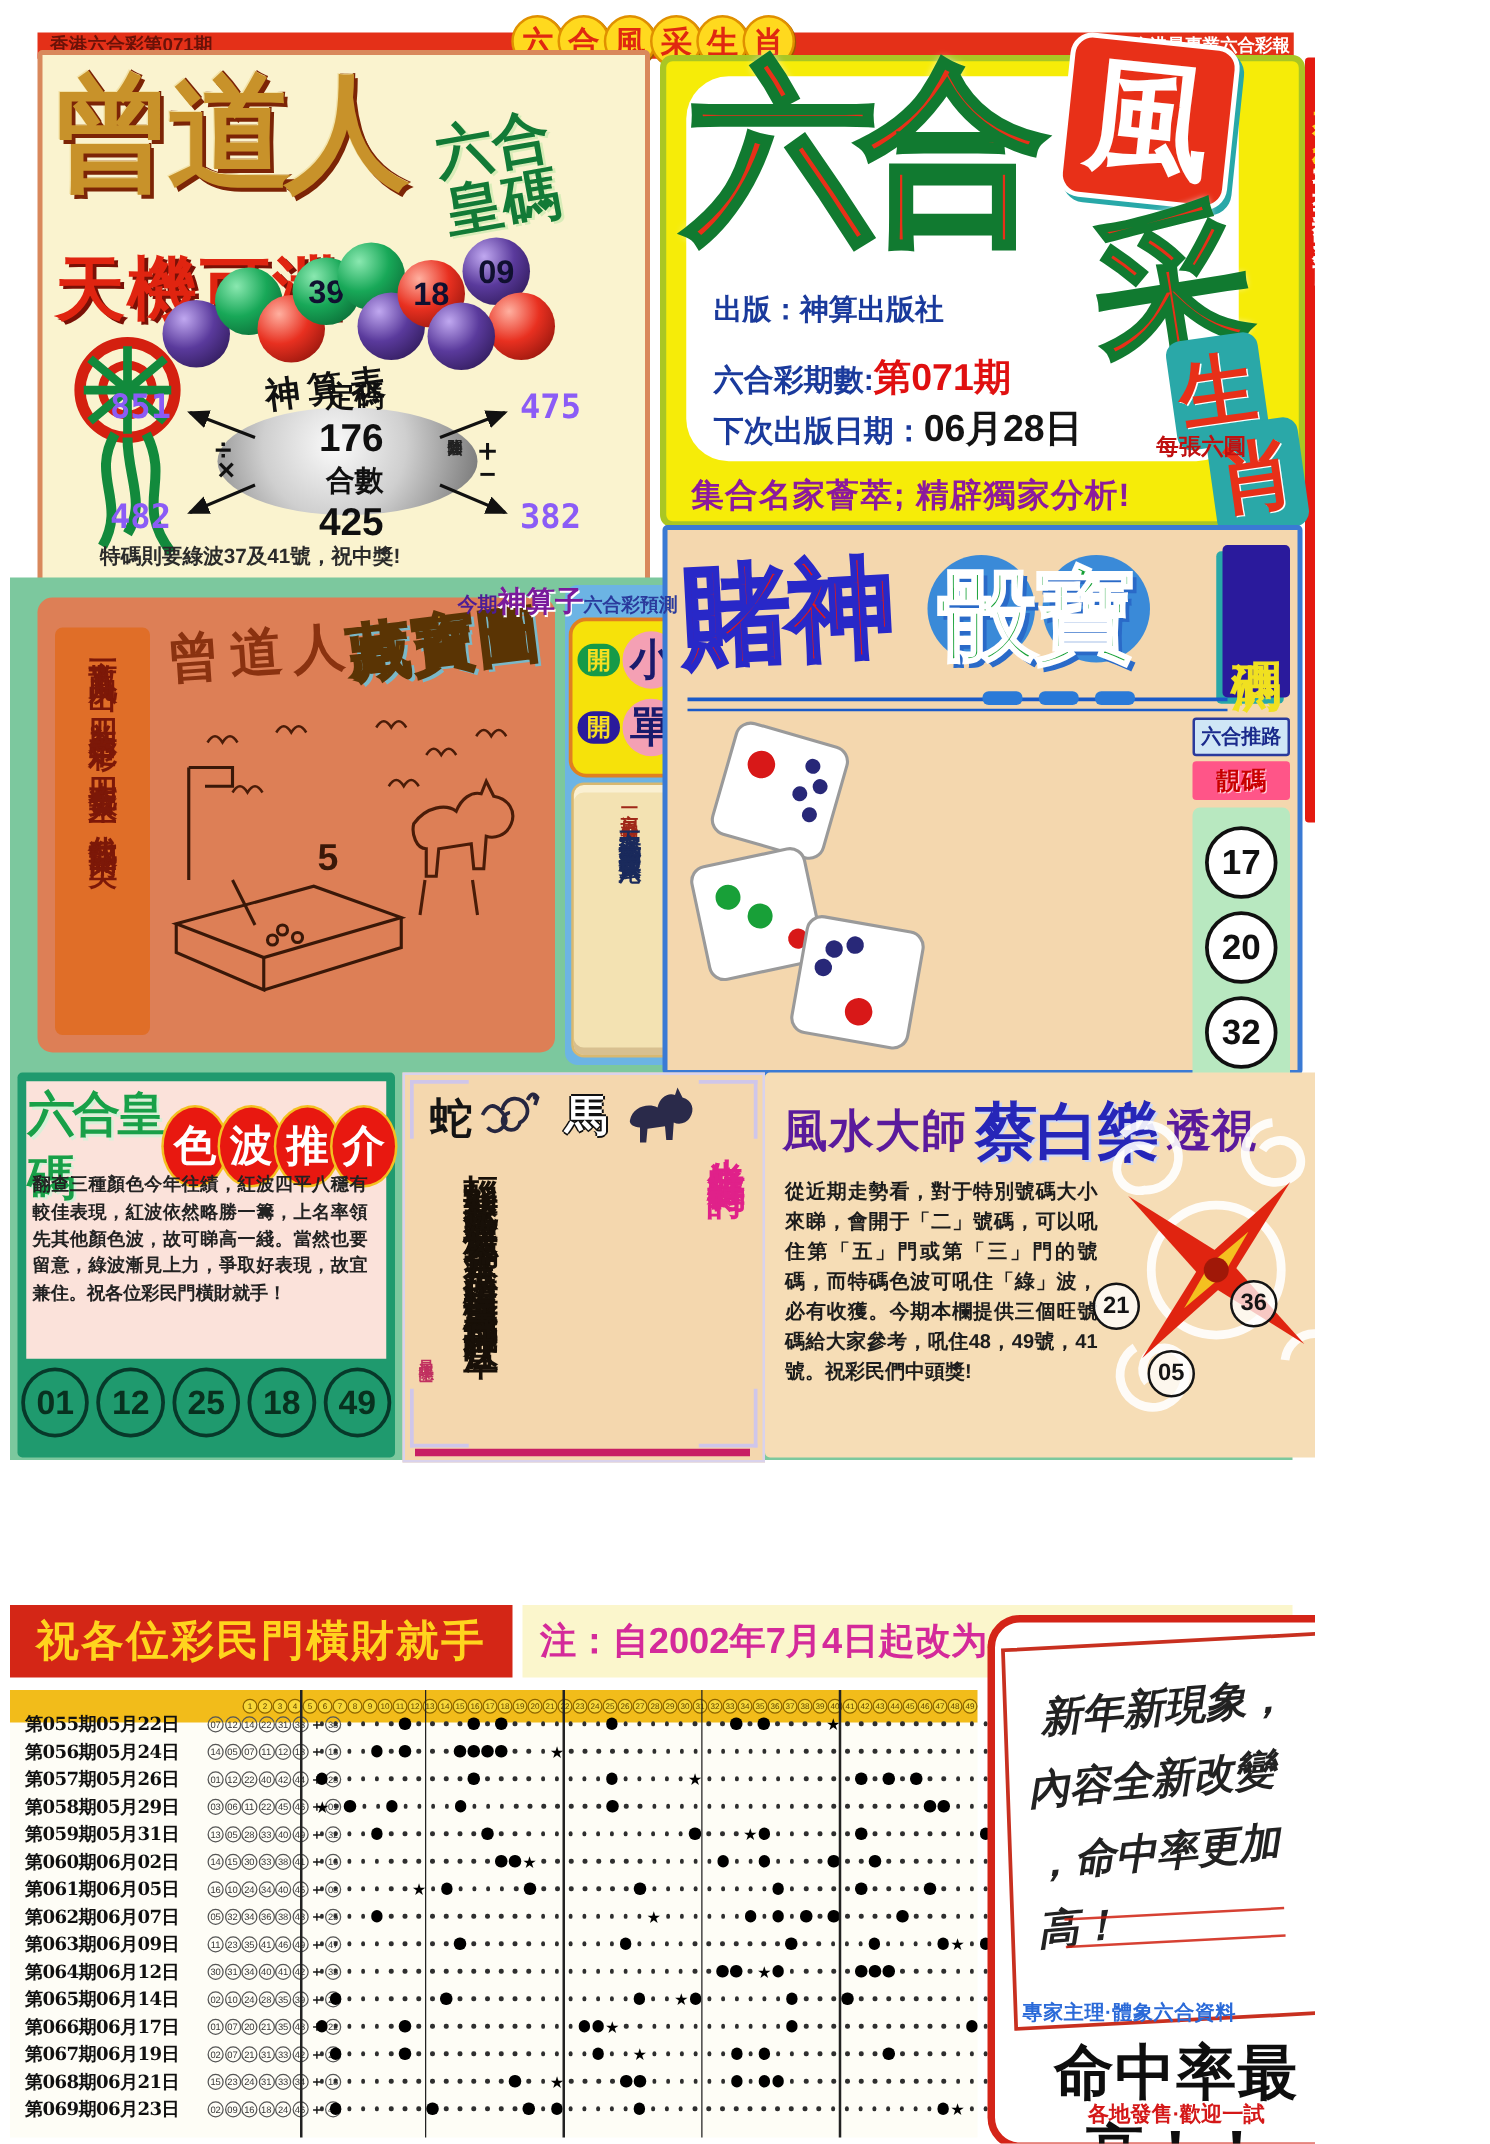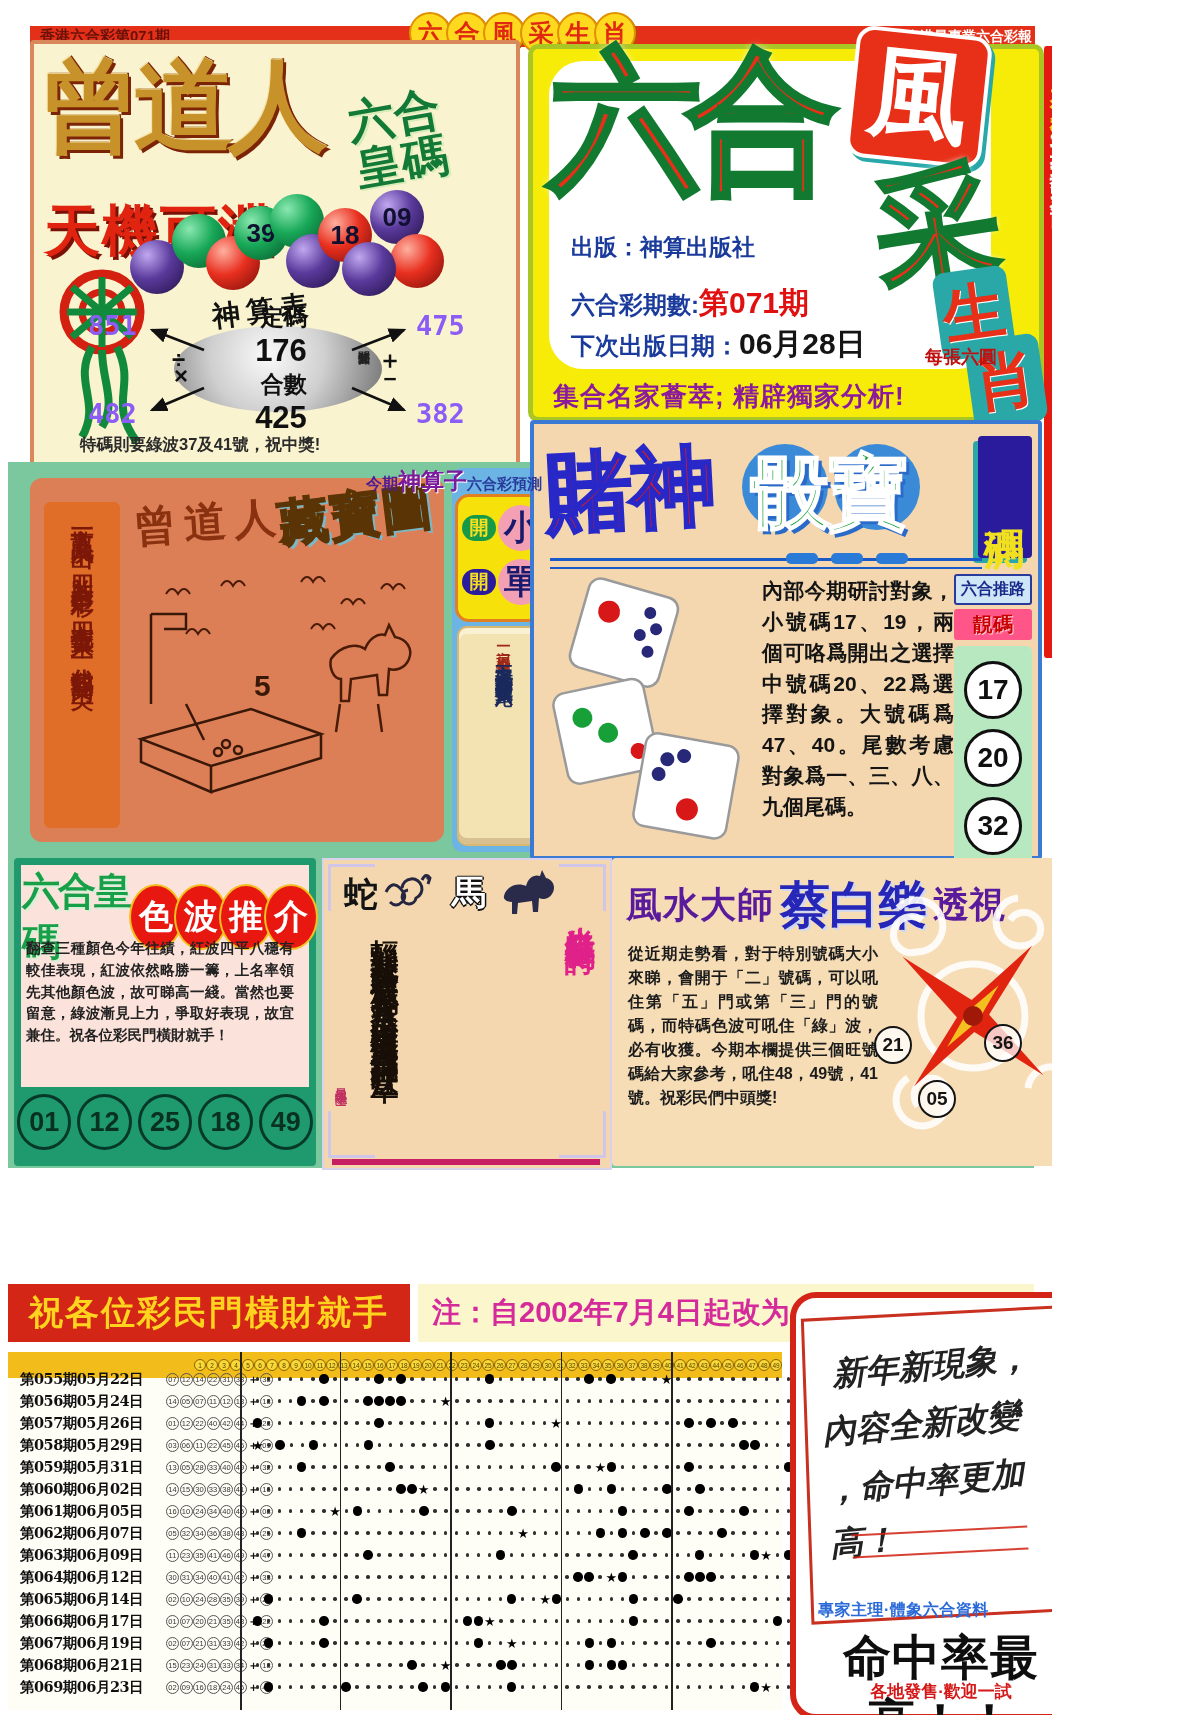--- a/index.html
+++ b/index.html
@@ -403,21 +403,20 @@
         <circle cx="92" cy="184" r="8" fill="#d81818"></circle>
       </g>
       <g transform="rotate(10 150 220)">
           <rect x="96" y="168" width="94" height="94" rx="12" fill="#fff" stroke="#9a9a9a" stroke-width="2.5"></rect>
         <circle cx="120" cy="192" r="7" fill="#282878"></circle>
           <circle cx="136" cy="186" r="7" fill="#282878"></circle>
           <circle cx="114" cy="208" r="7" fill="#282878"></circle>
         <circle cx="148" cy="238" r="11" fill="#d81818"></circle>
       </g>
     </svg>
-    <div class="abs db-body">內部今期研討對象，小號碼17、19，兩個可咯爲開出之選擇中號碼20、22爲選擇對象。大號碼爲47、40。尾數考慮對象爲一、三、八、九個尾碼。</div>
     <div class="abs db-side">
       <div class="db-sh">六合推路</div>
       <div class="db-badge">靚碼</div>
       <div class="db-nums" id="side-nums">
           <div class="db-ncircle">17</div>
           <div class="db-ncircle">20</div>
           <div class="db-ncircle">32</div>
         </div>
     </div>
   </div>

